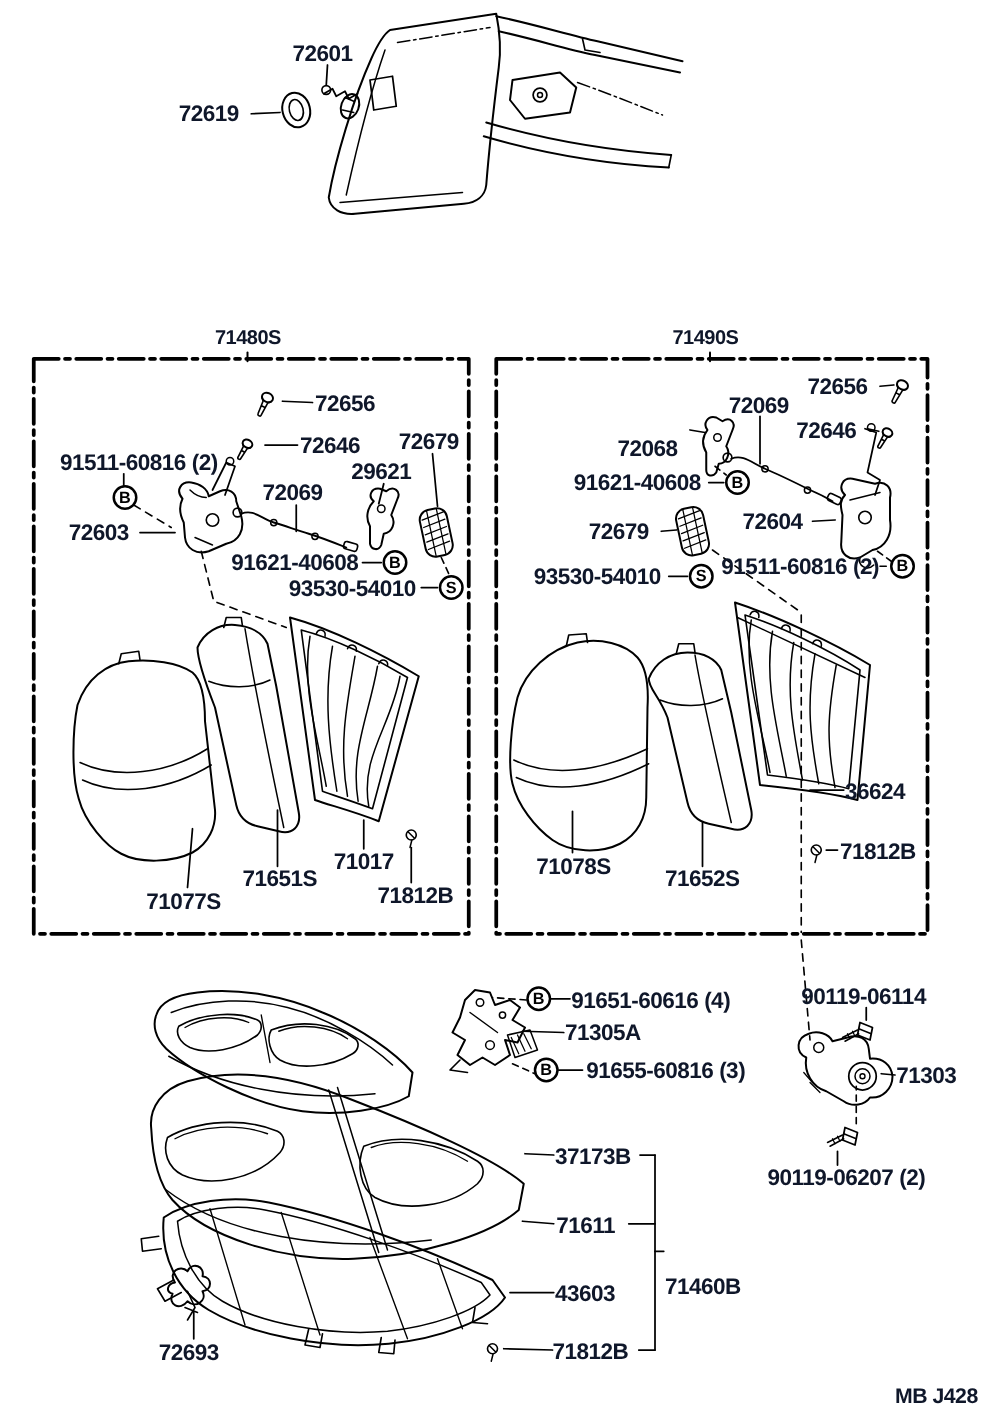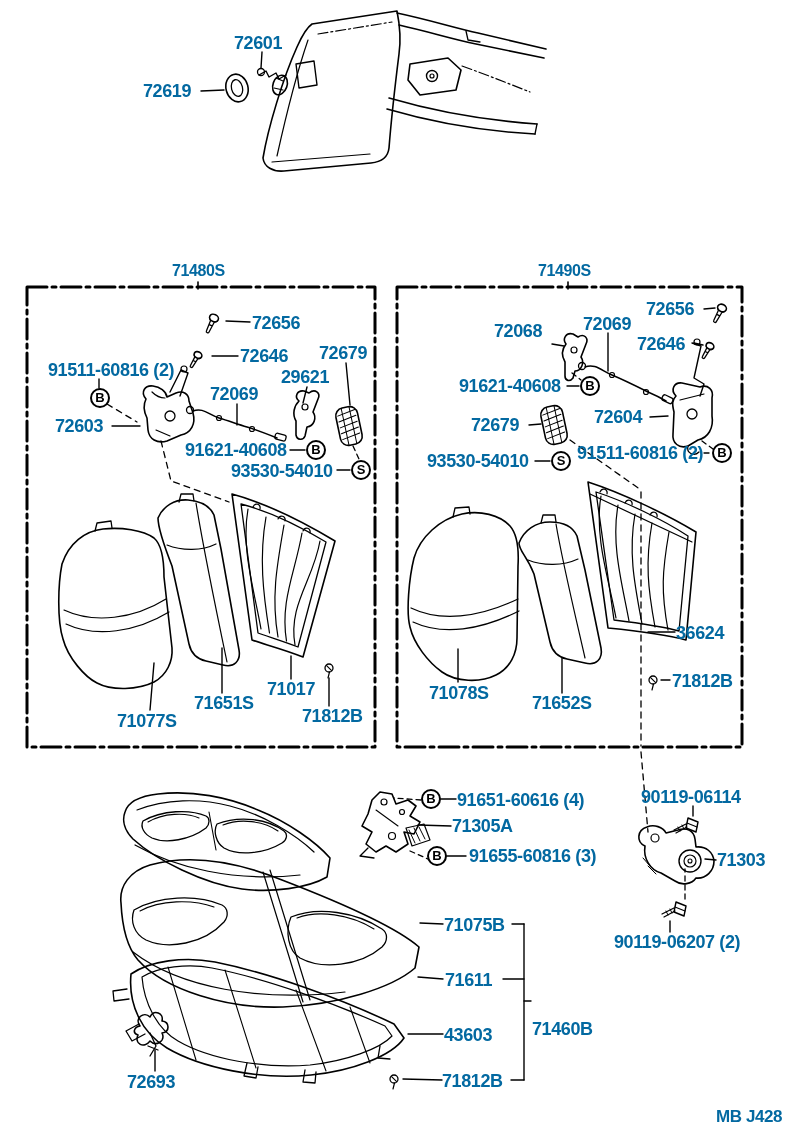--- a/index.html
+++ b/index.html
@@ -1,20 +1,20 @@
 <!DOCTYPE html>
 <html><head>
 <meta charset="utf-8">
 <style>
   html,body{margin:0;padding:0;background:#fff;}
   #page{position:relative;width:800px;height:1126px;background:#fff;overflow:hidden;
         font-family:"Liberation Sans",sans-serif;}
   #art{position:absolute;left:0;top:0;}
   .lbl{position:absolute;font:700 18px/1 "Liberation Sans",sans-serif;
-       letter-spacing:-0.4px;color:#0369a1;white-space:nowrap;}
+       letter-spacing:-0.4px;color:#0f172a;white-space:nowrap;}
   .ttl{font-size:16px;}
   .foot{font-size:17px;}
   .callout{position:absolute;width:20px;height:20px;box-sizing:border-box;
        border:2px solid #000;border-radius:50%;text-align:center;
        font:700 13px/16px "Liberation Sans",sans-serif;color:#000;background:#fff;}
   svg *{vector-effect:non-scaling-stroke;}
 </style>
 </head>
 <body>
 
@@ -306,39 +306,39 @@
   <div class="lbl" style="left:185px;top:441px">91621-40608</div>
   <div class="lbl" style="left:231px;top:462px">93530-54010</div>
   <div class="lbl" style="left:117px;top:712px">71077S</div>
   <div class="lbl" style="left:194px;top:694px">71651S</div>
   <div class="lbl" style="left:267px;top:680px">71017</div>
   <div class="lbl" style="left:302px;top:707px">71812B</div>
 
   <div class="lbl ttl" style="left:538px;top:263px">71490S</div>
   <div class="lbl" style="left:646px;top:300px">72656</div>
   <div class="lbl" style="left:583px;top:315px">72069</div>
-  <div class="lbl" style="left:494px;top:322px">72068</div>
+  <div class="lbl" style="left:494px;top:350px">72068</div>
   <div class="lbl" style="left:637px;top:335px">72646</div>
   <div class="lbl" style="left:459px;top:377px">91621-40608</div>
   <div class="lbl" style="left:594px;top:408px">72604</div>
   <div class="lbl" style="left:471px;top:416px">72679</div>
   <div class="lbl" style="left:427px;top:452px">93530-54010</div>
   <div class="lbl" style="left:577px;top:444px">91511-60816 (2)</div>
   <div class="lbl" style="left:429px;top:684px">71078S</div>
   <div class="lbl" style="left:532px;top:694px">71652S</div>
   <div class="lbl" style="left:676px;top:624px">36624</div>
   <div class="lbl" style="left:672px;top:672px">71812B</div>
 
   <div class="lbl" style="left:457px;top:791px">91651-60616 (4)</div>
   <div class="lbl" style="left:452px;top:817px">71305A</div>
   <div class="lbl" style="left:469px;top:847px">91655-60816 (3)</div>
   <div class="lbl" style="left:641px;top:788px">90119-06114</div>
   <div class="lbl" style="left:717px;top:851px">71303</div>
   <div class="lbl" style="left:614px;top:933px">90119-06207 (2)</div>
-  <div class="lbl" style="left:444px;top:916px">71075B</div>
+  <div class="lbl" style="left:444px;top:916px">37173B</div>
   <div class="lbl" style="left:445px;top:971px">71611</div>
   <div class="lbl" style="left:532px;top:1020px">71460B</div>
   <div class="lbl" style="left:444px;top:1026px">43603</div>
   <div class="lbl" style="left:442px;top:1072px">71812B</div>
   <div class="lbl" style="left:127px;top:1073px">72693</div>
   <div class="lbl foot" style="left:716px;top:1108px">MB J428</div>
 
   <div class="callout" style="left:90px;top:388px">B</div>
   <div class="callout" style="left:306px;top:440px">B</div>
   <div class="callout" style="left:351px;top:460px">S</div>

